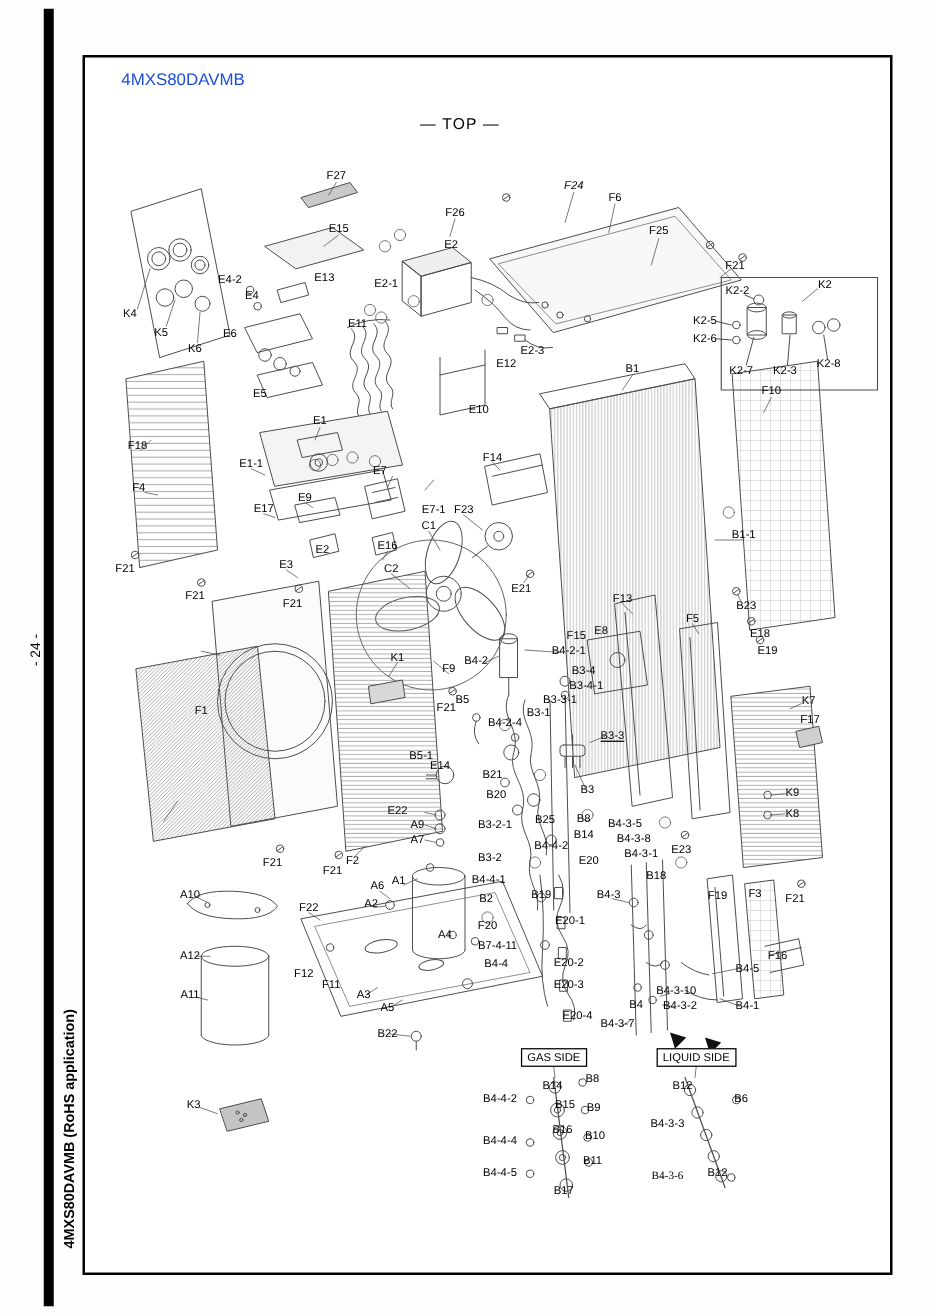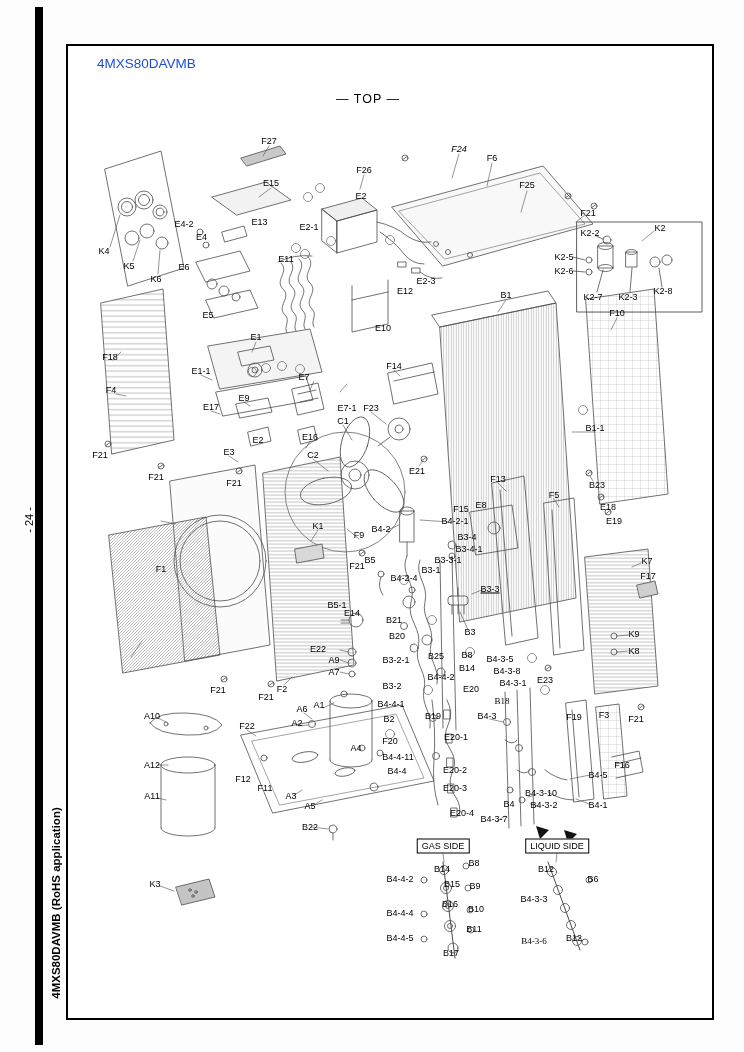--- a/index.html
+++ b/index.html
@@ -454,37 +454,37 @@
       <span class="part-label" style="left: 507px; top: 671px;">B4-3-8</span>
       <span class="part-label" style="left: 334px; top: 672px;">A7</span>
       <span class="part-label" style="left: 441px; top: 677px;">B4-4-2</span>
       <span class="part-label" style="left: 545px; top: 680px;">E23</span>
       <span class="part-label" style="left: 513px; top: 683px;">B4-3-1</span>
       <span class="part-label" style="left: 392px; top: 686px;">B3-2</span>
       <span class="part-label" style="left: 471px; top: 689px;">E20</span>
       <span class="part-label" style="left: 282px; top: 689px;">F2</span>
       <span class="part-label" style="left: 218px; top: 690px;">F21</span>
       <span class="part-label" style="left: 266px; top: 697px;">F21</span>
-      <span class="part-label" style="left: 502px; top: 701px; font-family: Liberation Serif, serif;">B18</span>
+      <span class="part-label" style="left: 525px; top: 701px;">B18</span>
       <span class="part-label" style="left: 391px; top: 704px;">B4-4-1</span>
       <span class="part-label" style="left: 319px; top: 705px;">A1</span>
       <span class="part-label" style="left: 302px; top: 709px;">A6</span>
       <span class="part-label" style="left: 604px; top: 715px;">F3</span>
       <span class="part-label" style="left: 152px; top: 716px;">A10</span>
       <span class="part-label" style="left: 433px; top: 716px;">B19</span>
       <span class="part-label" style="left: 487px; top: 716px;">B4-3</span>
       <span class="part-label" style="left: 574px; top: 717px;">F19</span>
       <span class="part-label" style="left: 389px; top: 719px;">B2</span>
       <span class="part-label" style="left: 636px; top: 719px;">F21</span>
       <span class="part-label" style="left: 297px; top: 723px;">A2</span>
       <span class="part-label" style="left: 247px; top: 726px;">F22</span>
       <span class="part-label" style="left: 456px; top: 737px;">E20-1</span>
       <span class="part-label" style="left: 390px; top: 741px;">F20</span>
       <span class="part-label" style="left: 356px; top: 748px;">A4</span>
-      <span class="part-label" style="left: 398px; top: 757px;">B4-4-11</span>
+      <span class="part-label" style="left: 398px; top: 757px;">B7-4-11</span>
       <span class="part-label" style="left: 152px; top: 765px;">A12</span>
       <span class="part-label" style="left: 622px; top: 765px;">F16</span>
       <span class="part-label" style="left: 455px; top: 770px;">E20-2</span>
       <span class="part-label" style="left: 397px; top: 771px;">B4-4</span>
       <span class="part-label" style="left: 598px; top: 775px;">B4-5</span>
       <span class="part-label" style="left: 243px; top: 779px;">F12</span>
       <span class="part-label" style="left: 455px; top: 788px;">E20-3</span>
       <span class="part-label" style="left: 265px; top: 788px;">F11</span>
       <span class="part-label" style="left: 541px; top: 793px;">B4-3-10</span>
       <span class="part-label" style="left: 152px; top: 796px;">A11</span>

